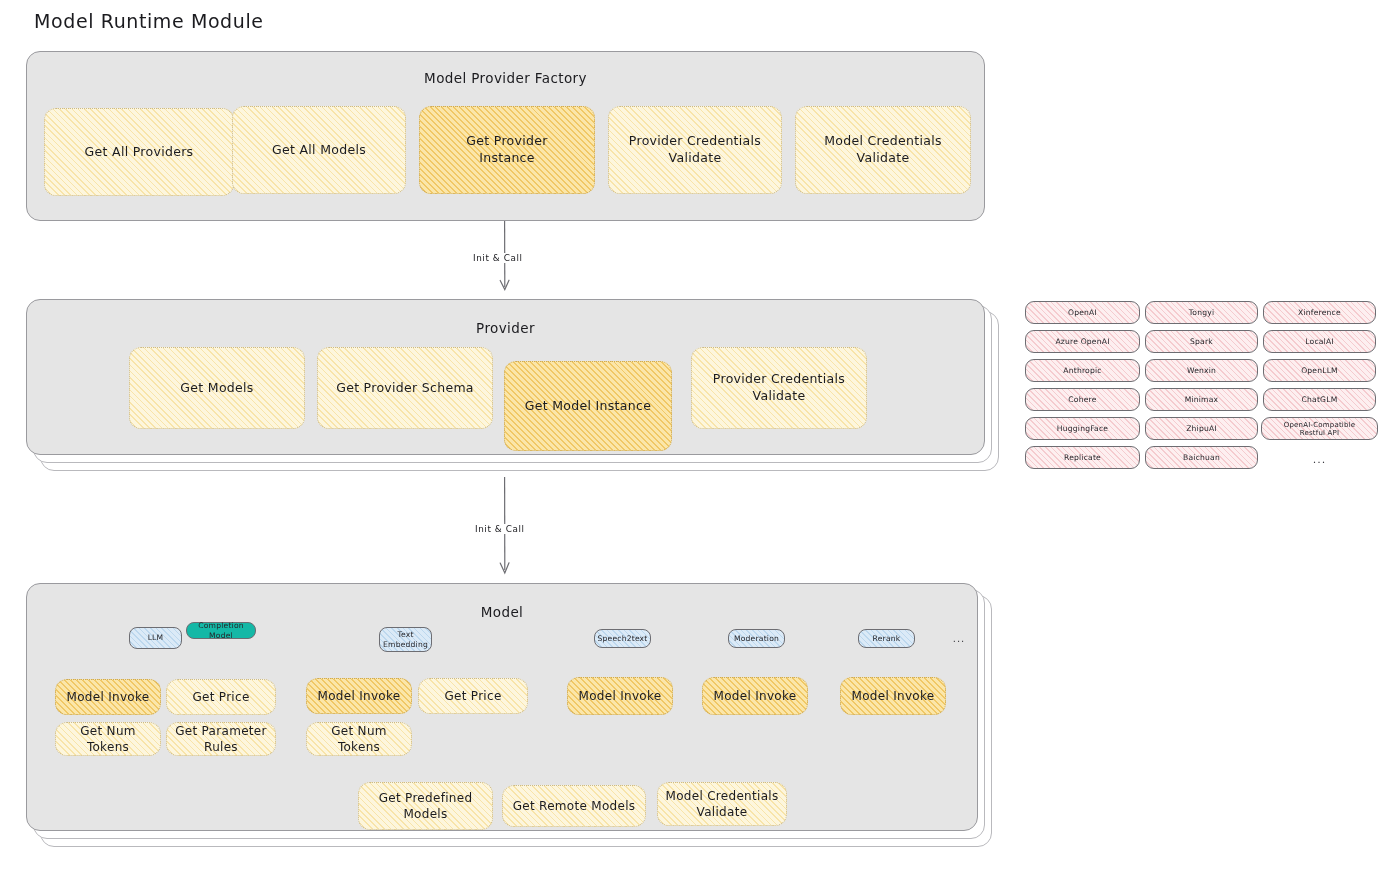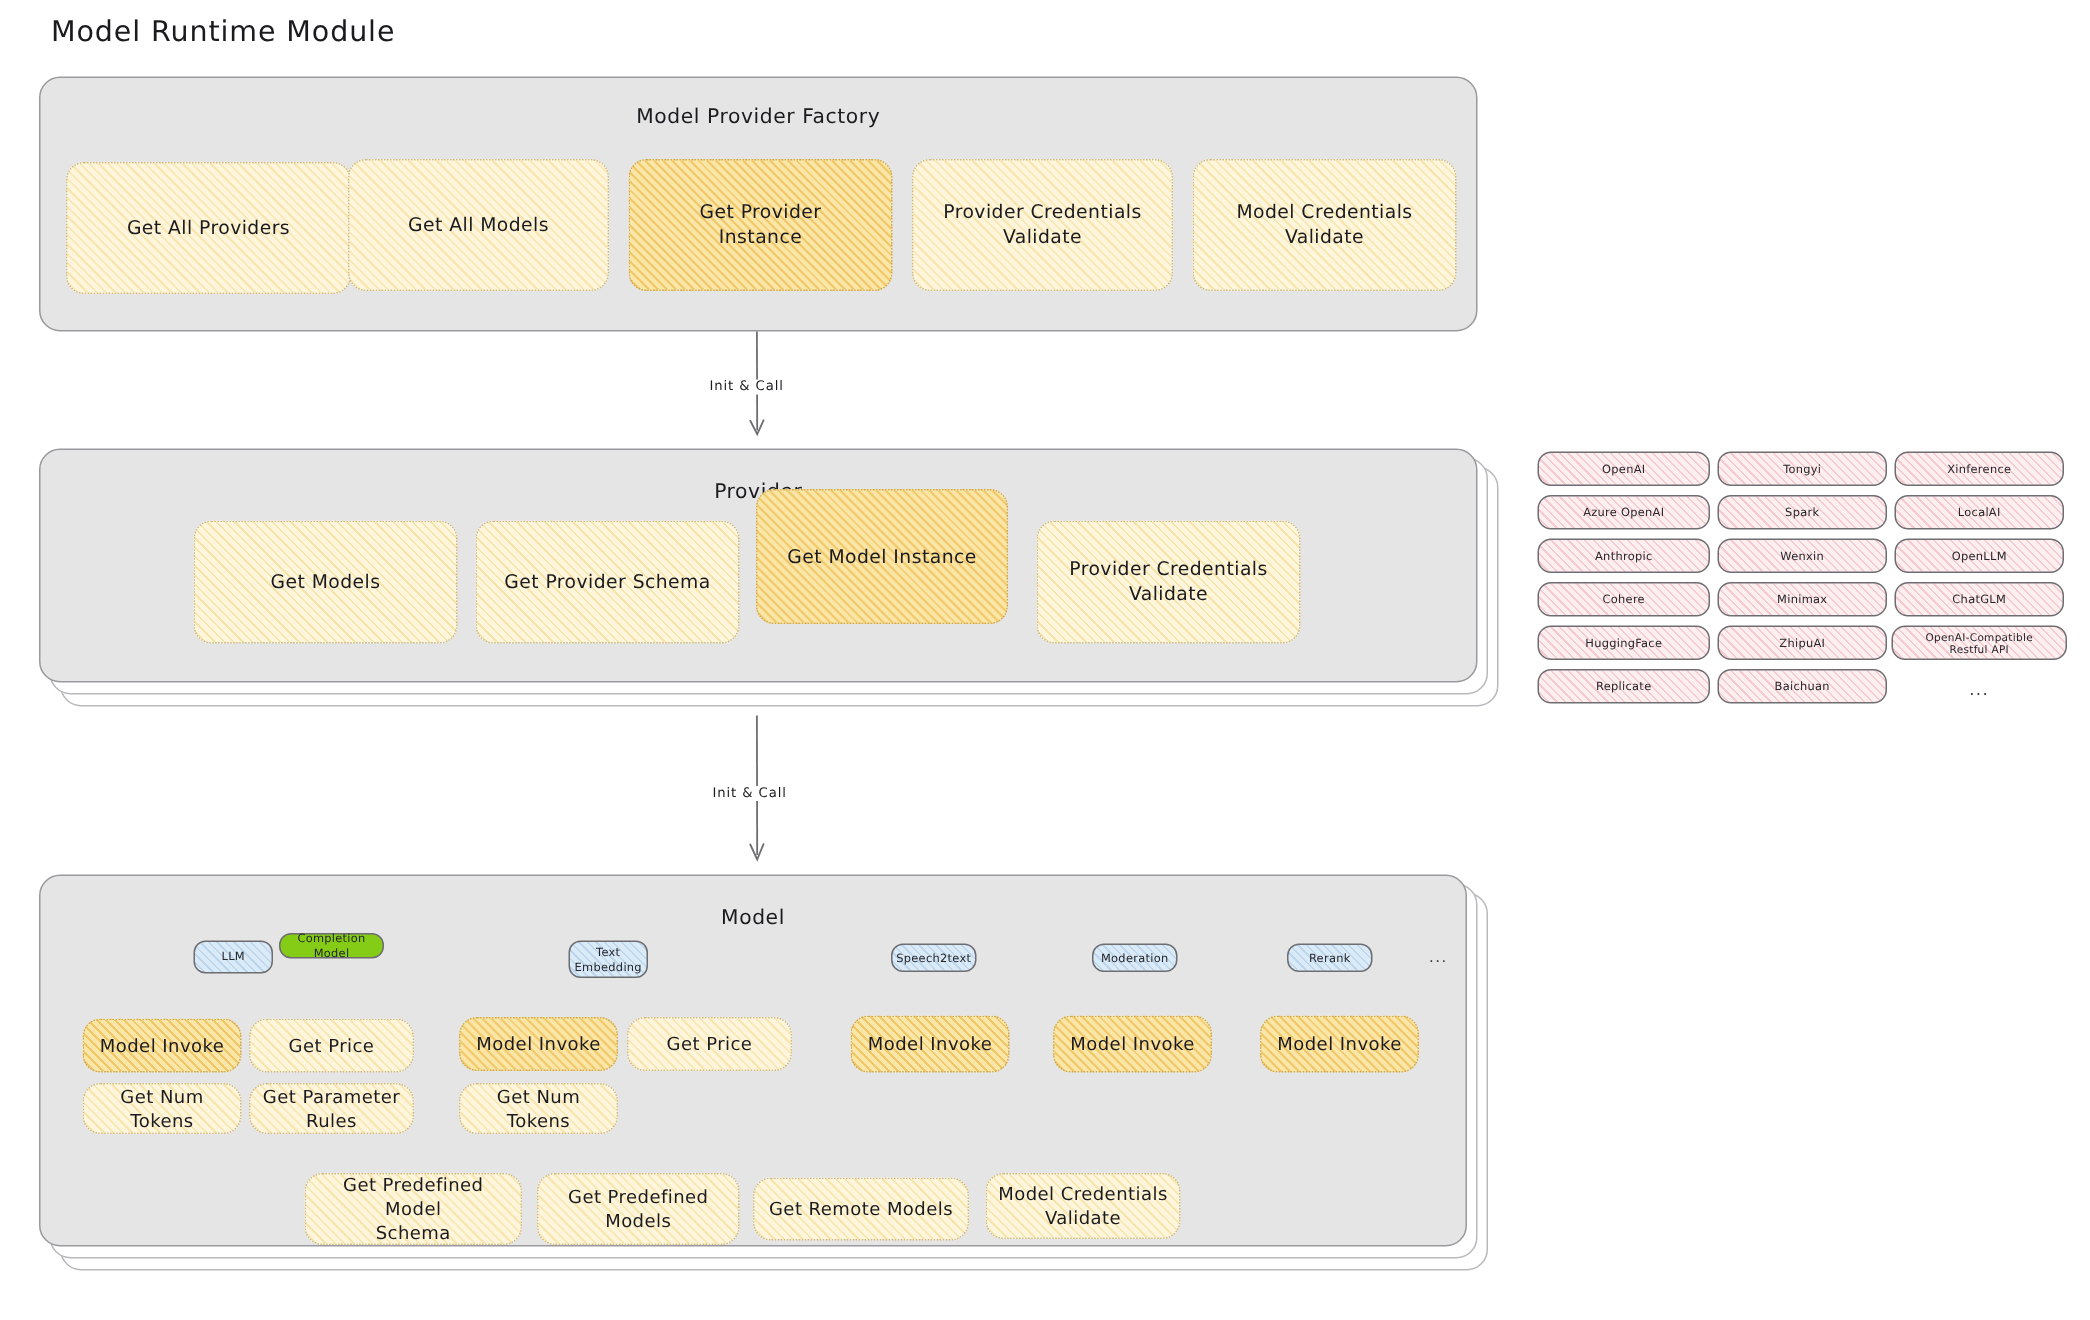--- a/index.html
+++ b/index.html
@@ -107,21 +107,21 @@
     color:#26262b;
     background-color:#dbeaf7;
     background-image:repeating-linear-gradient(
         45deg,
         rgba(110,168,214,.28) 0px,
         rgba(110,168,214,.28) 1px,
         rgba(255,255,255,0) 1px,
         rgba(255,255,255,0) 4px);
     padding:1px 3px;
   }
-  .badge.plain{background-color:#84cc16;background-image:none;}
+  .badge.plain{background-color:#14b8a6;background-image:none;}
 
   .ellipsis{
     position:absolute;
     font-size:11px;color:#3c3c42;letter-spacing:1px;
     display:flex;align-items:center;justify-content:center;
   }
 
   
   .arrow{position:absolute;}
   .arrow svg{display:block;overflow:visible;}
@@ -159,21 +159,21 @@
   </div>
   <div class="arrow-label" style="left:470px;top:253px;">Init &amp; Call</div>
 
   <div class="sheet ghost" style="left:40px;top:311px;width:959px;height:160px;"></div>
   <div class="sheet ghost" style="left:33px;top:305px;width:959px;height:158px;"></div>
   <div class="sheet" style="left:26px;top:299px;width:959px;height:156px;">
     <div class="sec-title" style="top:20px;">Provider</div>
   </div>
   <div class="node" style="left:129px;top:347px;width:176px;height:82px;">Get Models</div>
   <div class="node" style="left:317px;top:347px;width:176px;height:82px;">Get Provider Schema</div>
-  <div class="node hi" style="left:504px;top:326px;width:168px;height:90px;">Get Model Instance</div>
+  <div class="node hi" style="left:504px;top:361px;width:168px;height:90px;">Get Model Instance</div>
   <div class="node" style="left:691px;top:347px;width:176px;height:82px;white-space:pre-line;">Provider Credentials
 Validate</div>
 
   <div>
 
     <div class="chip" style="left:1025px;top:301px;width:115px;height:23px;">OpenAI</div>
     <div class="chip" style="left:1025px;top:330px;width:115px;height:23px;">Azure OpenAI</div>
     <div class="chip" style="left:1025px;top:359px;width:115px;height:23px;">Anthropic</div>
     <div class="chip" style="left:1025px;top:388px;width:115px;height:23px;">Cohere</div>
     <div class="chip" style="left:1025px;top:417px;width:115px;height:23px;">HuggingFace</div>
@@ -227,21 +227,19 @@
   <div class="node hi sm" style="left:567px;top:661px;width:106px;height:38px;">Model Invoke</div>
 
   <div class="badge" style="left:728px;top:629px;width:57px;height:19px;">Moderation</div>
   <div class="node hi sm" style="left:702px;top:661px;width:106px;height:38px;">Model Invoke</div>
 
   <div class="badge" style="left:858px;top:629px;width:57px;height:19px;">Rerank</div>
   <div class="node hi sm" style="left:840px;top:661px;width:106px;height:38px;">Model Invoke</div>
 
   <div class="ellipsis" style="left:948px;top:630px;width:22px;height:16px;font-size:10px;">...</div>
 
-  <div class="node sm" style="left:203px;top:766px;width:145px;height:48px;white-space:pre-line;">Get Predefined Model
-Schema</div>
   <div class="node sm" style="left:358px;top:766px;width:135px;height:48px;white-space:pre-line;">Get Predefined
 Models</div>
   <div class="node sm" style="left:502px;top:769px;width:144px;height:42px;">Get Remote Models</div>
   <div class="node sm" style="left:657px;top:766px;width:130px;height:44px;white-space:pre-line;">Model Credentials
 Validate</div>
 
 </div>
 
 </body></html>

